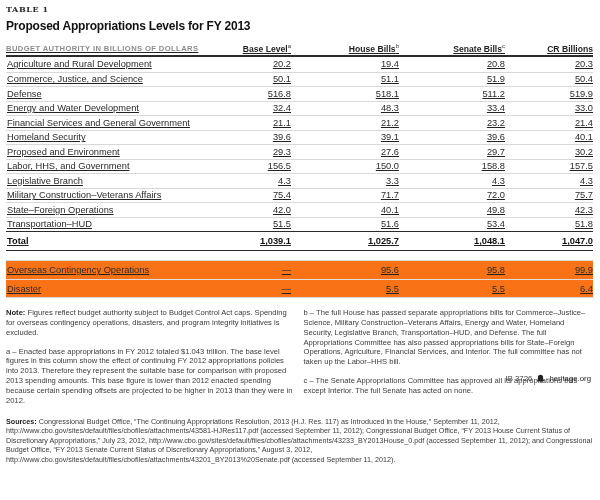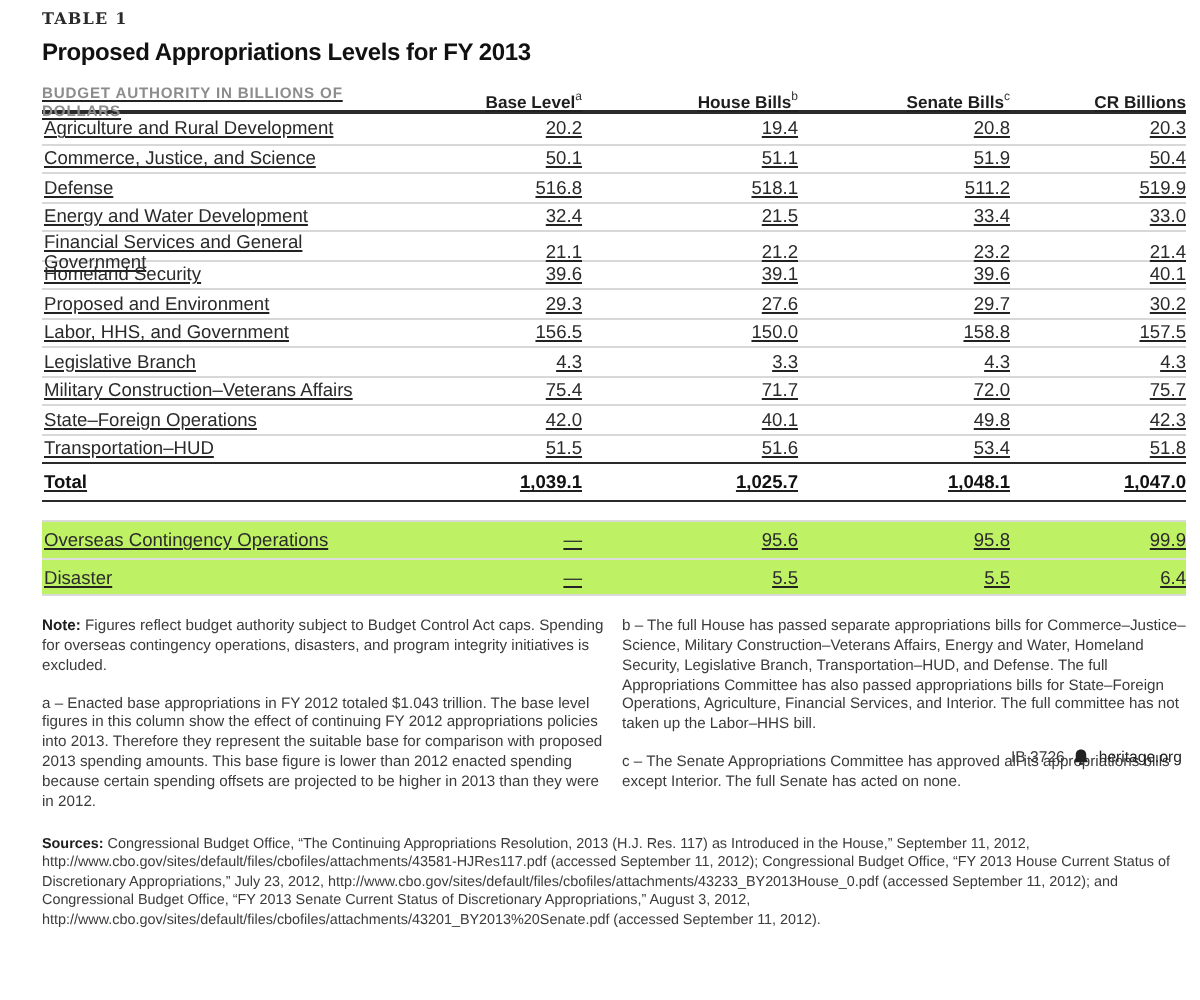--- a/index.html
+++ b/index.html
@@ -2,21 +2,21 @@
 <html><head>
 <meta charset="utf-8">
 <style>
   * { margin:0; padding:0; box-sizing:border-box; }
   html,body { background:#fff; }
   body {
     width:600px; height:500px; overflow:hidden;
     font-family:"Liberation Sans", sans-serif;
     color:#222;
   }
-  .page { position:relative; width:600px; height:392px; padding:4px 7px 0 21px; }
+  .page { position:relative; width:600px; height:392px; padding:4px 7px 0 6px; }
 
   .table-label {
     font-family:"DejaVu Serif", serif;
     font-size:8px; letter-spacing:.6px; color:#2a2a2a; font-weight:600;
   }
   .title {
     font-size:12px; font-weight:700; color:#111; letter-spacing:-.2px;
     margin-top:5px; margin-bottom:9px;
   }
 
@@ -39,21 +39,21 @@
   .cell.label { padding-left:1px; color:#2a2a2a; }
   .cell.num { text-align:right; color:#2a2a2a; }
 
   .trow.total {
     height:20px; font-weight:700;
     border-top:1.5px solid #2a2a2a; border-bottom:1.5px solid #2a2a2a;
   }
   .trow.total .cell.label, .trow.total .cell.num { color:#111; }
 
   .band {
-    margin-top:9px; background:#bef264;
+    margin-top:9px; background:#f97316;
     border-top:1px solid #d9d9d7; border-bottom:1px solid #d9d9d7;
   }
   .band .trow { height:18px; }
   .band .trow + .trow { border-top:1px solid #dededc; }
 
   .notes {
     display:grid; grid-template-columns:1fr 1fr; column-gap:8px;
     margin-top:10px;
   }
   .note {
@@ -109,21 +109,21 @@
       <div class="grid-row trow">
         <div class="cell label">Defense</div>
         <div class="cell num">516.8</div>
         <div class="cell num">518.1</div>
         <div class="cell num">511.2</div>
         <div class="cell num">519.9</div>
       </div>
       <div class="grid-row trow">
         <div class="cell label">Energy and Water Development</div>
         <div class="cell num">32.4</div>
-        <div class="cell num">21.5</div>
+        <div class="cell num">48.3</div>
         <div class="cell num">33.4</div>
         <div class="cell num">33.0</div>
       </div>
       <div class="grid-row trow">
         <div class="cell label">Financial Services and General Government</div>
         <div class="cell num">21.1</div>
         <div class="cell num">21.2</div>
         <div class="cell num">23.2</div>
         <div class="cell num">21.4</div>
       </div>

